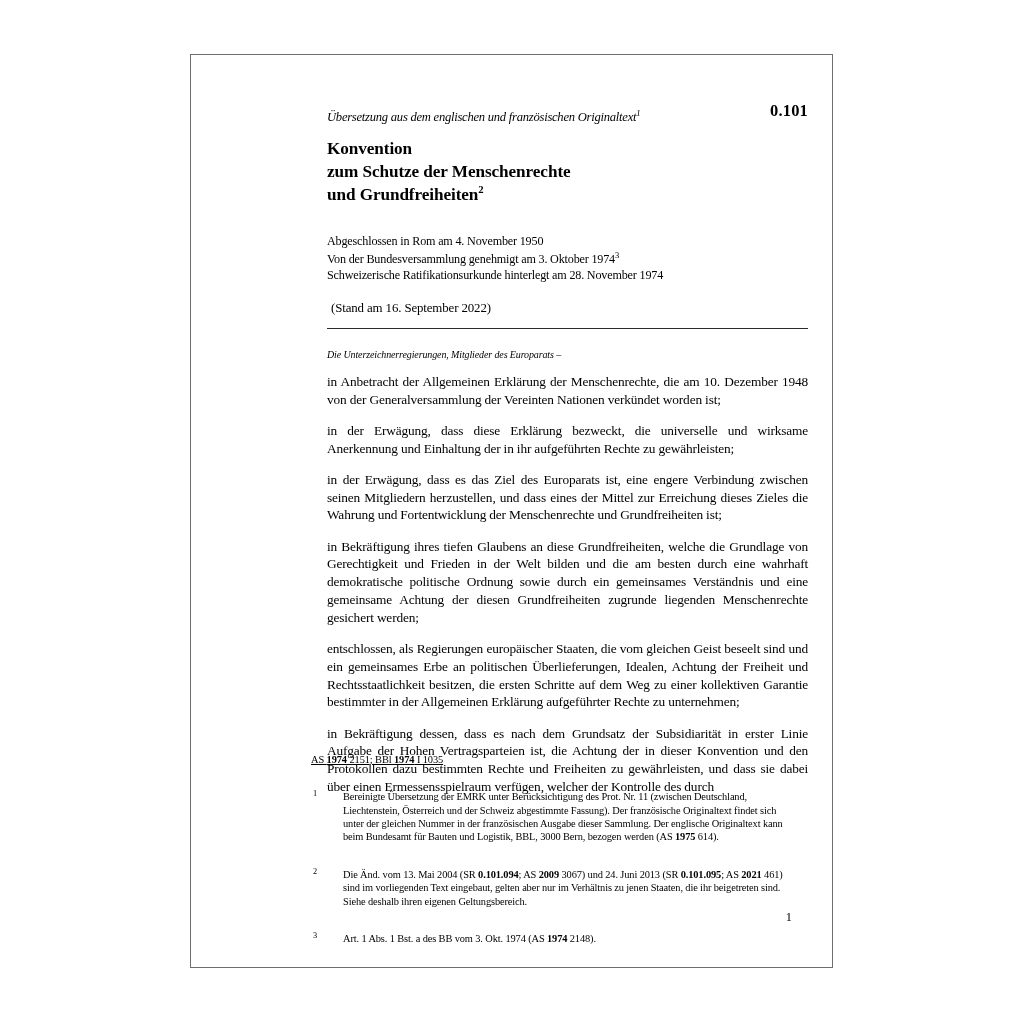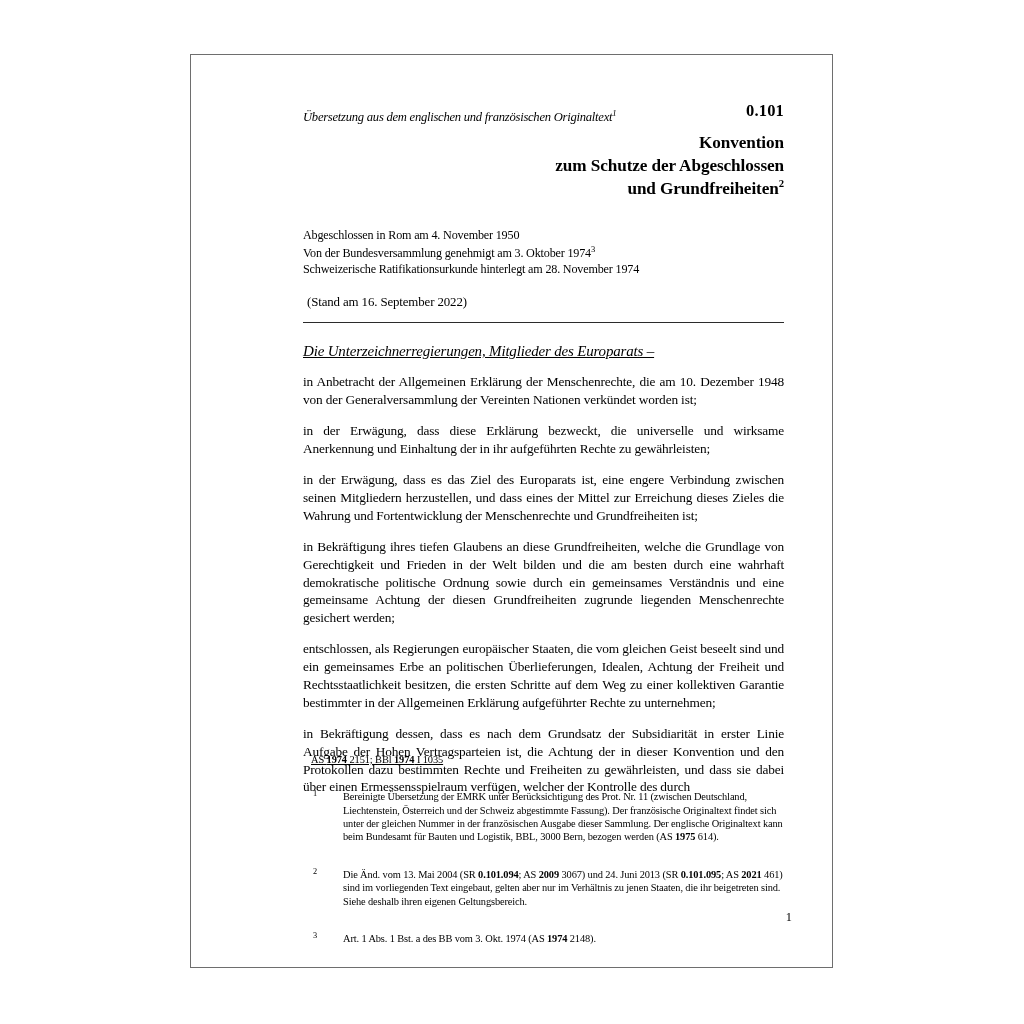--- a/index.html
+++ b/index.html
@@ -26,21 +26,21 @@
     width: 643px;
     height: 914px;
     box-sizing: border-box;
     border: 1px solid #6e6e6e;
     background: #ffffff;
   }
 
   
   .content-column {
     position: absolute;
-    left: 112px;   
+    left: 136px;   
     top: 0;
     width: 481px;  
   }
 
   
   .header-row {
     position: relative;
     margin-top: 53px;
     height: 22px;
   }
@@ -59,26 +59,25 @@
     position: absolute;
     right: 0;
     top: -7px;
     font-weight: bold;
     font-size: 16.5px;
     letter-spacing: 0.01em;
   }
 
   
   .doc-title {
-    margin-top: 2px;
+    margin-top: 8px;
     font-weight: bold;
     font-size: 17.2px;
     line-height: 1.31;
     letter-spacing: -0.005em;
-    text-align: right;
   }
   .doc-title .sup {
     font-size: 0.62em;
     vertical-align: super;
     font-weight: bold;
   }
 
   
   .meta-block {
     margin-top: 28px;
@@ -104,24 +103,23 @@
     border-top: 1.2px solid #2b2b2b;
     width: 100%;
   }
 
   
   .preamble {
     margin-top: 19px;
   }
   .preamble-lead {
     font-style: italic;
-    font-size: 15px;
+    font-size: 10px;
     line-height: 1.3;
     letter-spacing: -0.012em;
-    text-decoration: underline;
   }
   .para {
     margin-top: 11.5px;
     font-size: 13.35px;
     line-height: 1.335;
     text-align: justify;
     text-justify: inter-word;
     letter-spacing: -0.012em;
     hyphens: manual;
   }
@@ -172,21 +170,21 @@
 
 <div class="page-sheet">
 
   <div class="content-column">
 
     <div class="header-row">
       <div class="origin-note"><span>Übersetzung aus dem englischen und französischen Originaltext</span><span class="sup">1</span></div>
       <div class="sr-number">0.101</div>
     </div>
 
-    <h1 class="doc-title"><span>Konvention</span><br><span>zum Schutze der Abgeschlossen</span><br><span>und Grundfreiheiten</span><span class="sup">2</span></h1>
+    <h1 class="doc-title"><span>Konvention</span><br><span>zum Schutze der Menschenrechte</span><br><span>und Grundfreiheiten</span><span class="sup">2</span></h1>
 
     <div class="meta-block">
       <div>Abgeschlossen in Rom am 4. November 1950</div>
       <div><span>Von der Bundesversammlung genehmigt am 3. Oktober 1974</span><span class="sup">3</span></div>
       <div>Schweizerische Ratifikationsurkunde hinterlegt am 28. November 1974</div>
       <div class="status-line">(Stand am 16. September 2022)</div>
     </div>
 
     <div class="section-rule"></div>
 

